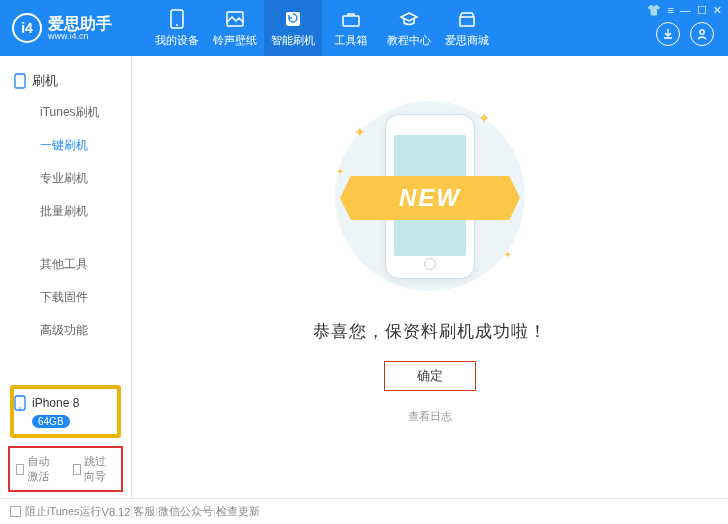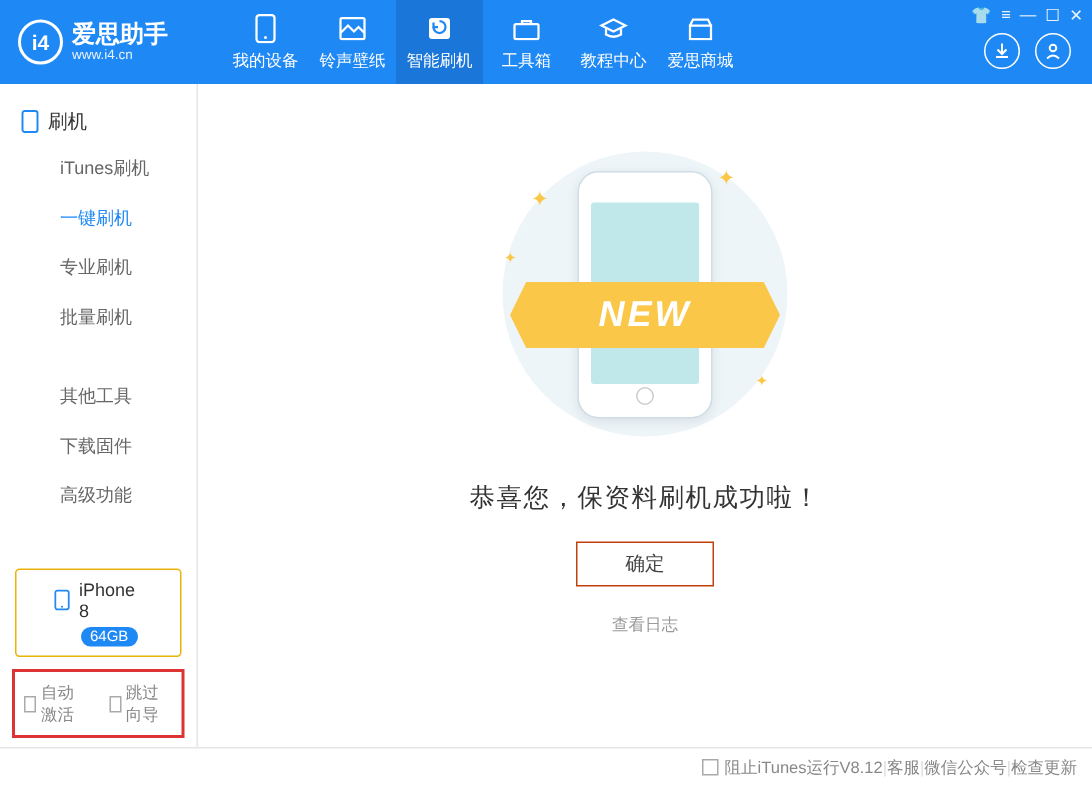--- a/index.html
+++ b/index.html
@@ -19,39 +19,39 @@
 .header-right{position:absolute;right:14px;bottom:10px;display:flex;gap:10px}
 .circle-btn{width:24px;height:24px;border:1.5px solid #fff;border-radius:50%;display:flex;align-items:center;justify-content:center;cursor:pointer}
 .body{display:flex;height:442px}
 .sidebar{width:132px;border-right:1px solid #e5e5e5;display:flex;flex-direction:column;font-size:12px;color:#555}
 .side-section{padding:10px 0}
 .side-header{display:flex;align-items:center;padding:6px 14px;font-size:13px;color:#333;gap:6px}
 .side-item{padding:8px 0 8px 40px;cursor:pointer;color:#666}
 .side-item.active{color:#1e88f5}
 .side-spacer{flex:1}
 .mode-box{margin:6px 10px;border:1px solid #e0e0e0;border-radius:3px;padding:6px 8px;display:flex;align-items:center;gap:6px;color:#1e88f5;font-size:12px}
-.device-box{margin:21px 10px 8px;border:1px solid #eab308;border-radius:3px;padding:6px 25px;font-size:12px;color:#333}
+.device-box{margin:21px 10px 8px;border:4px solid #eab308;border-radius:3px;padding:6px 0;font-size:12px;color:#333}
 .device-box .dev-row{display:flex;align-items:center;gap:6px}
 .badge{display:inline-block;background:#1e88f5;color:#fff;font-size:10px;padding:1px 6px;border-radius:8px;margin-top:4px;margin-left:18px}
 .cb-row{border:2px solid #d33;margin:0 8px 6px;padding:6px 6px;display:flex;gap:14px;font-size:11px;color:#888}
 .cb-row label{display:flex;align-items:center;gap:3px;cursor:pointer}
 .cb{width:11px;height:11px;border:1px solid #aaa;display:inline-block}
 .main{flex:1;position:relative;display:flex;flex-direction:column;align-items:center;padding-top:40px}
 .illus{width:200px;height:200px;position:relative;display:flex;align-items:center;justify-content:center}
 .big-circle{width:190px;height:190px;border-radius:50%;background:#eef5f8;position:absolute}
 .phone{width:90px;height:165px;background:#fff;border-radius:14px;border:1px solid #d0dde5;position:relative;z-index:2;box-shadow:0 2px 8px rgba(0,0,0,.08)}
 .phone:before{content:"";position:absolute;top:20px;left:8px;right:8px;bottom:22px;background:#c0e8eb;border-radius:2px}
 .phone:after{content:"";position:absolute;bottom:8px;left:50%;transform:translateX(-50%);width:10px;height:10px;border:1px solid #ccc;border-radius:50%}
-.ribbon{position:absolute;z-index:3;top:92px;width:180px;height:44px;background:#fbc749;display:flex;align-items:center;justify-content:center;color:#fff;font-weight:bold;font-size:24px;font-style:italic;letter-spacing:2px;clip-path:polygon(6% 0,94% 0,100% 50%,94% 100%,6% 100%,0 50%)}
+.ribbon{position:absolute;z-index:3;top:80px;width:180px;height:44px;background:#fbc749;display:flex;align-items:center;justify-content:center;color:#fff;font-weight:bold;font-size:24px;font-style:italic;letter-spacing:2px;clip-path:polygon(6% 0,94% 0,100% 50%,94% 100%,6% 100%,0 50%)}
 .star{position:absolute;color:#fbc749;font-size:14px}
 .s1{top:28px;left:24px}.s2{top:14px;right:40px}.s3{bottom:36px;right:18px;font-size:10px}.s4{top:70px;left:6px;font-size:10px}
 .success-text{margin-top:24px;font-size:17px;color:#333;letter-spacing:1px}
 .ok-btn{margin-top:18px;width:92px;height:30px;border:1px solid #c2410c;background:#fff;font-size:13px;color:#444;cursor:pointer}
 .log-link{margin-top:18px;font-size:11px;color:#999;cursor:pointer}
-.footer{height:26px;border-top:1px solid #e5e5e5;display:flex;align-items:center;font-size:11px;color:#888;padding:0 10px;justify-content:flex-end}
+.footer{height:26px;border-top:1px solid #e5e5e5;display:flex;align-items:center;font-size:11px;color:#888;padding:0 10px;justify-content:flex-start}
 .footer-left{display:flex;align-items:center;gap:4px}
 .footer-right{display:flex;align-items:center;}
 .footer-right .sep{color:#ddd}
 svg{display:block}
 </style>
 </head>
 <body>
 
 <div class="header">
   <div class="logo-wrap">

